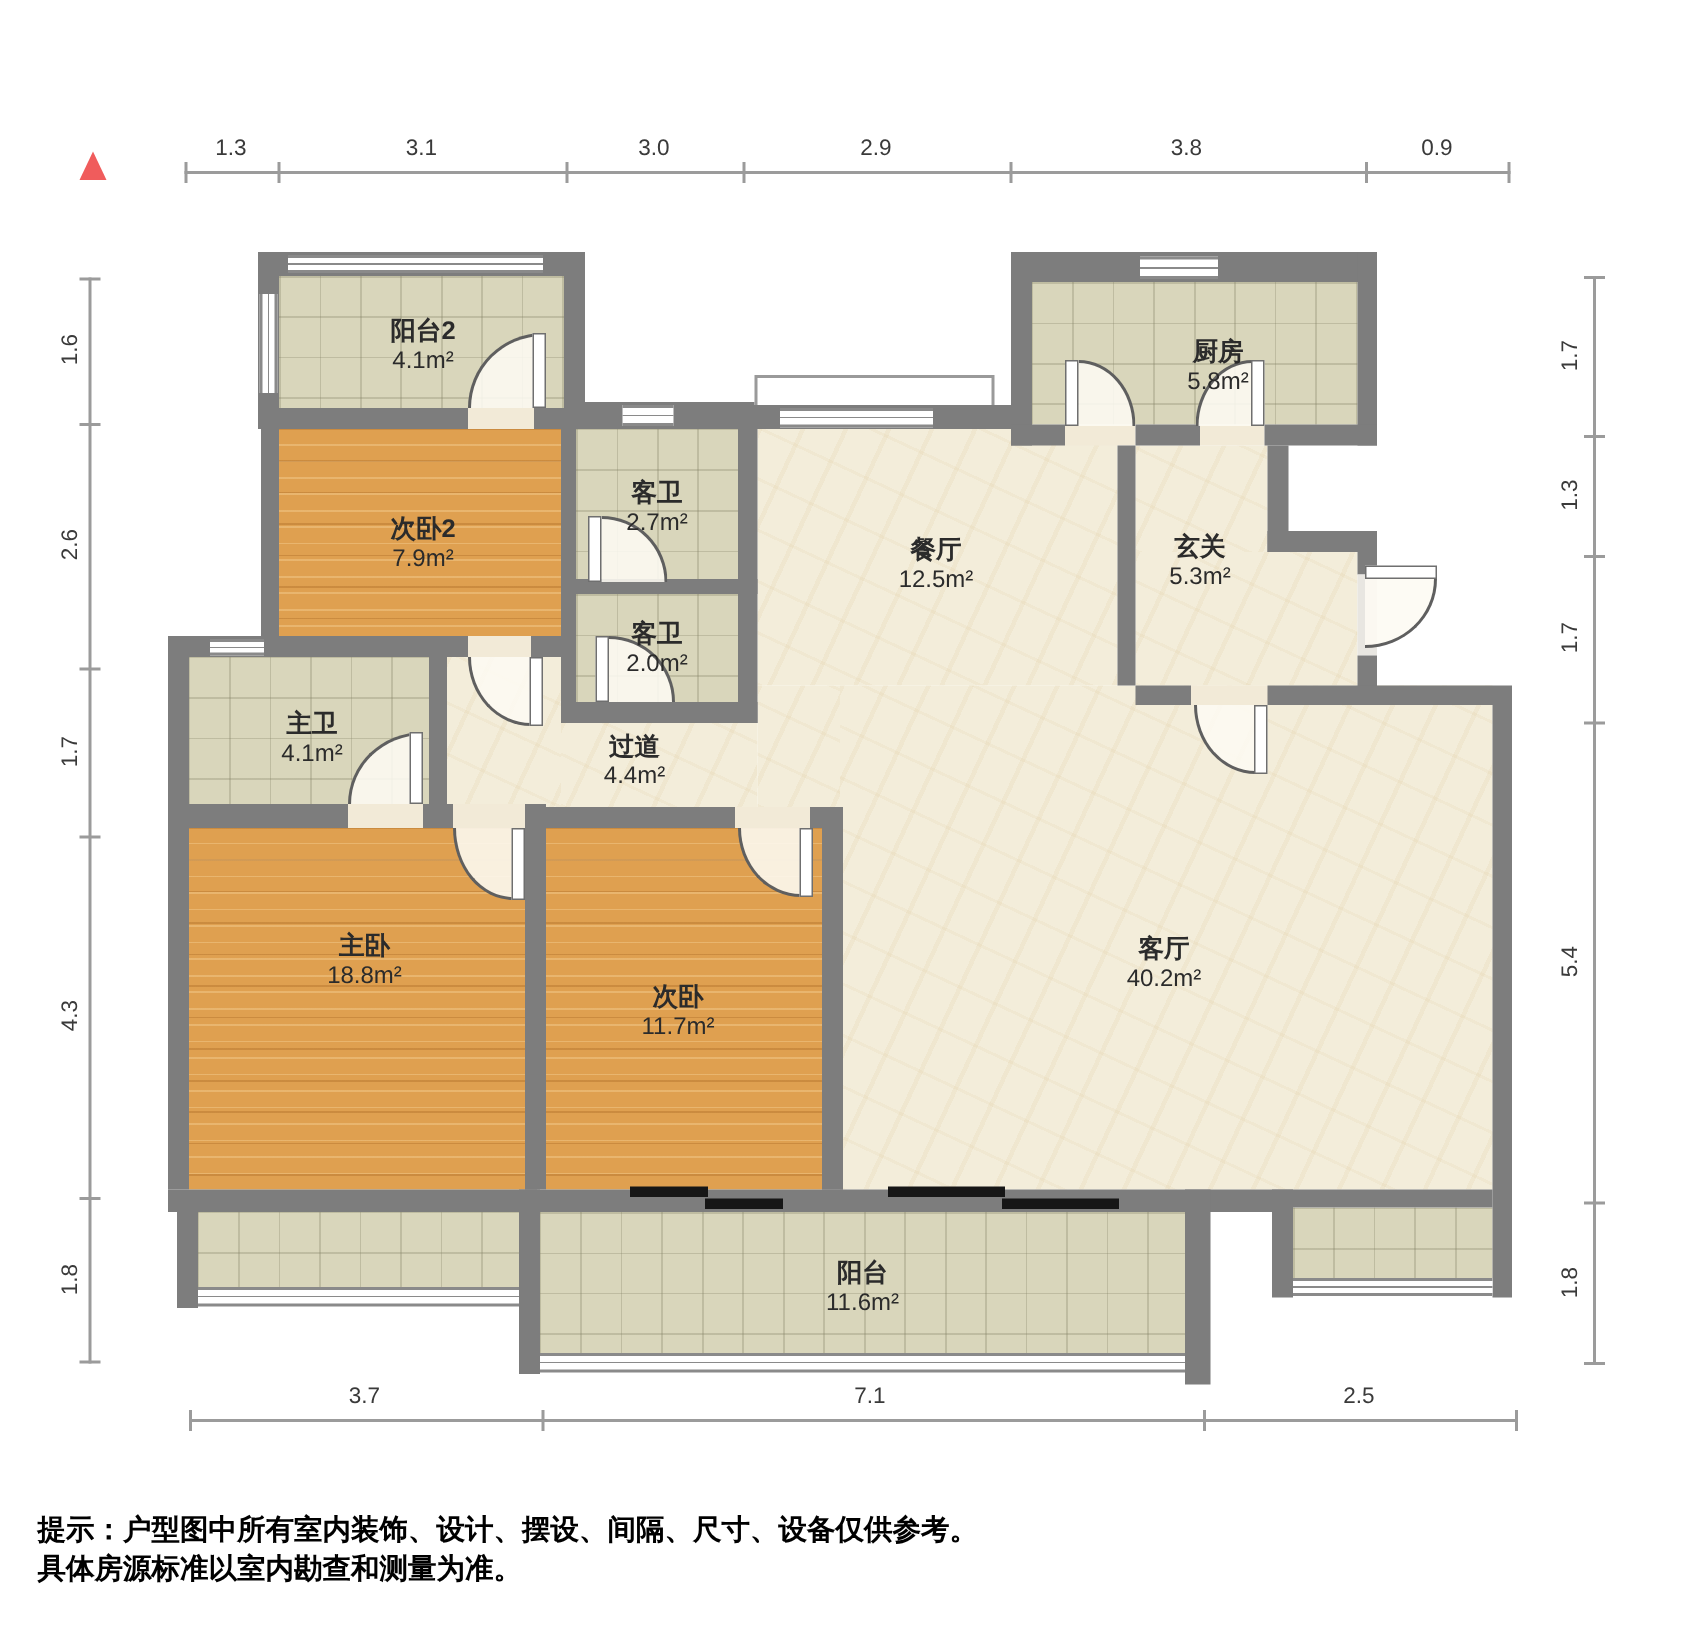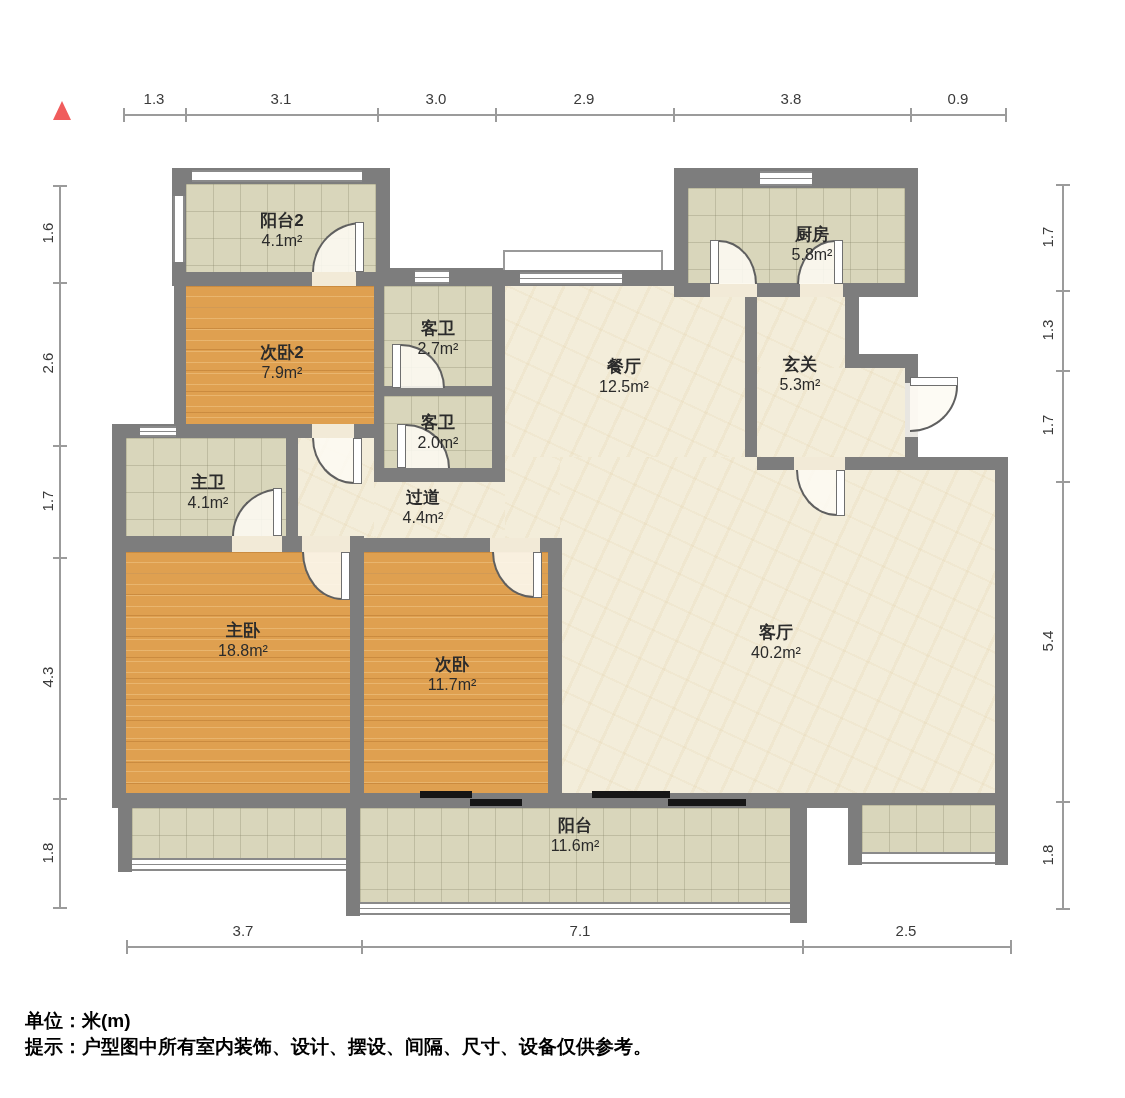--- a/index.html
+++ b/index.html
@@ -202,21 +202,21 @@
     <span class="rarea">18.8m²</span>
   </div>
   <div class="rlabel" style="left:452px;top:654px">
     <span class="rname">次卧</span>
     <span class="rarea">11.7m²</span>
   </div>
   <div class="rlabel" style="left:776px;top:622px">
     <span class="rname">客厅</span>
     <span class="rarea">40.2m²</span>
   </div>
-  <div class="rlabel" style="left:575px;top:815px">
+  <div class="rlabel" style="left:575px;top:838px">
     <span class="rname">阳台</span>
     <span class="rarea">11.6m²</span>
   </div>
 
   <div class="dline" style="left:123px;top:114px;width:884px;height:2px"></div>
   <div class="tick" style="left:123px;top:108px;width:2px;height:14px"></div>
   <div class="tick" style="left:185px;top:108px;width:2px;height:14px"></div>
   <div class="tick" style="left:377px;top:108px;width:2px;height:14px"></div>
   <div class="tick" style="left:495px;top:108px;width:2px;height:14px"></div>
   <div class="tick" style="left:673px;top:108px;width:2px;height:14px"></div>
@@ -258,17 +258,17 @@
   <div class="tick" style="left:1056px;top:481px;width:14px;height:2px"></div>
   <div class="tick" style="left:1056px;top:801px;width:14px;height:2px"></div>
   <div class="tick" style="left:1056px;top:908px;width:14px;height:2px"></div>
   <span class="dim v" style="left:1047px;top:237px">1.7</span>
   <span class="dim v" style="left:1047px;top:330px">1.3</span>
   <span class="dim v" style="left:1047px;top:425px">1.7</span>
   <span class="dim v" style="left:1047px;top:641px">5.4</span>
   <span class="dim v" style="left:1047px;top:855px">1.8</span>
 
   <div class="notes">
-    <div>单位：米(m)</div>
     <div>提示：户型图中所有室内装饰、设计、摆设、间隔、尺寸、设备仅供参考。</div>
+    <div>具体房源标准以室内勘查和测量为准。</div>
   </div>
 
 </div>
 
 </body></html>

